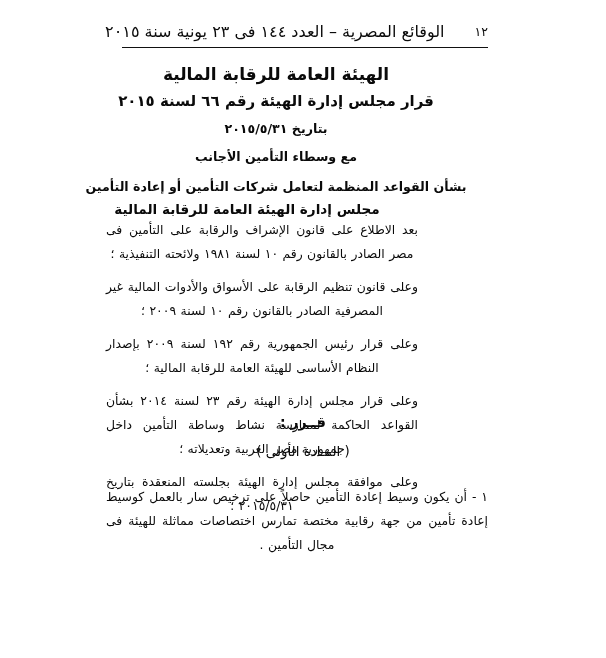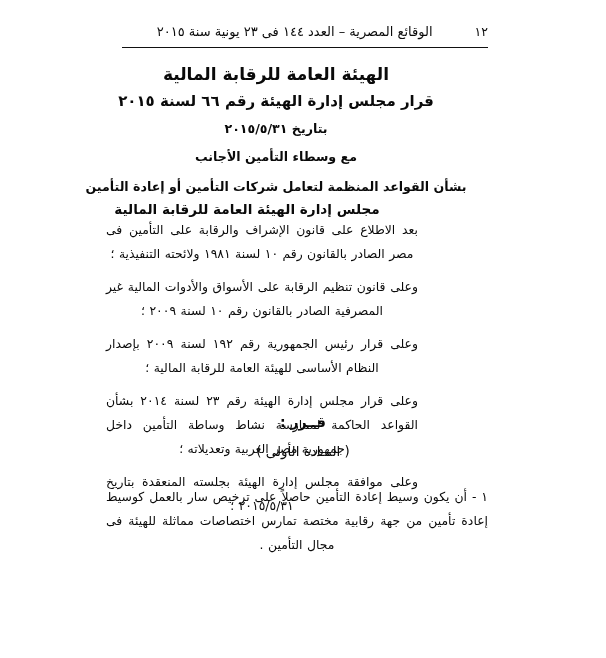--- a/index.html
+++ b/index.html
@@ -34,23 +34,23 @@
     align-items: center;
     justify-content: flex-start;
     direction: rtl;
   }
   .running-head .page-no {
     font-size: 12.5px;
     letter-spacing: 0.5px;
     white-space: nowrap;
   }
   .running-head .rh-title {
-    font-size: 13px;
+    font-size: 16px;
     white-space: nowrap;
-    margin-right: 42px;
+    margin-right: 30px;
   }
   .head-rule {
     position: absolute;
     top: 47px;
     left: 122px;
     width: 366px;
     height: 0;
     border-top: 1.6px solid #111;
   }
 

